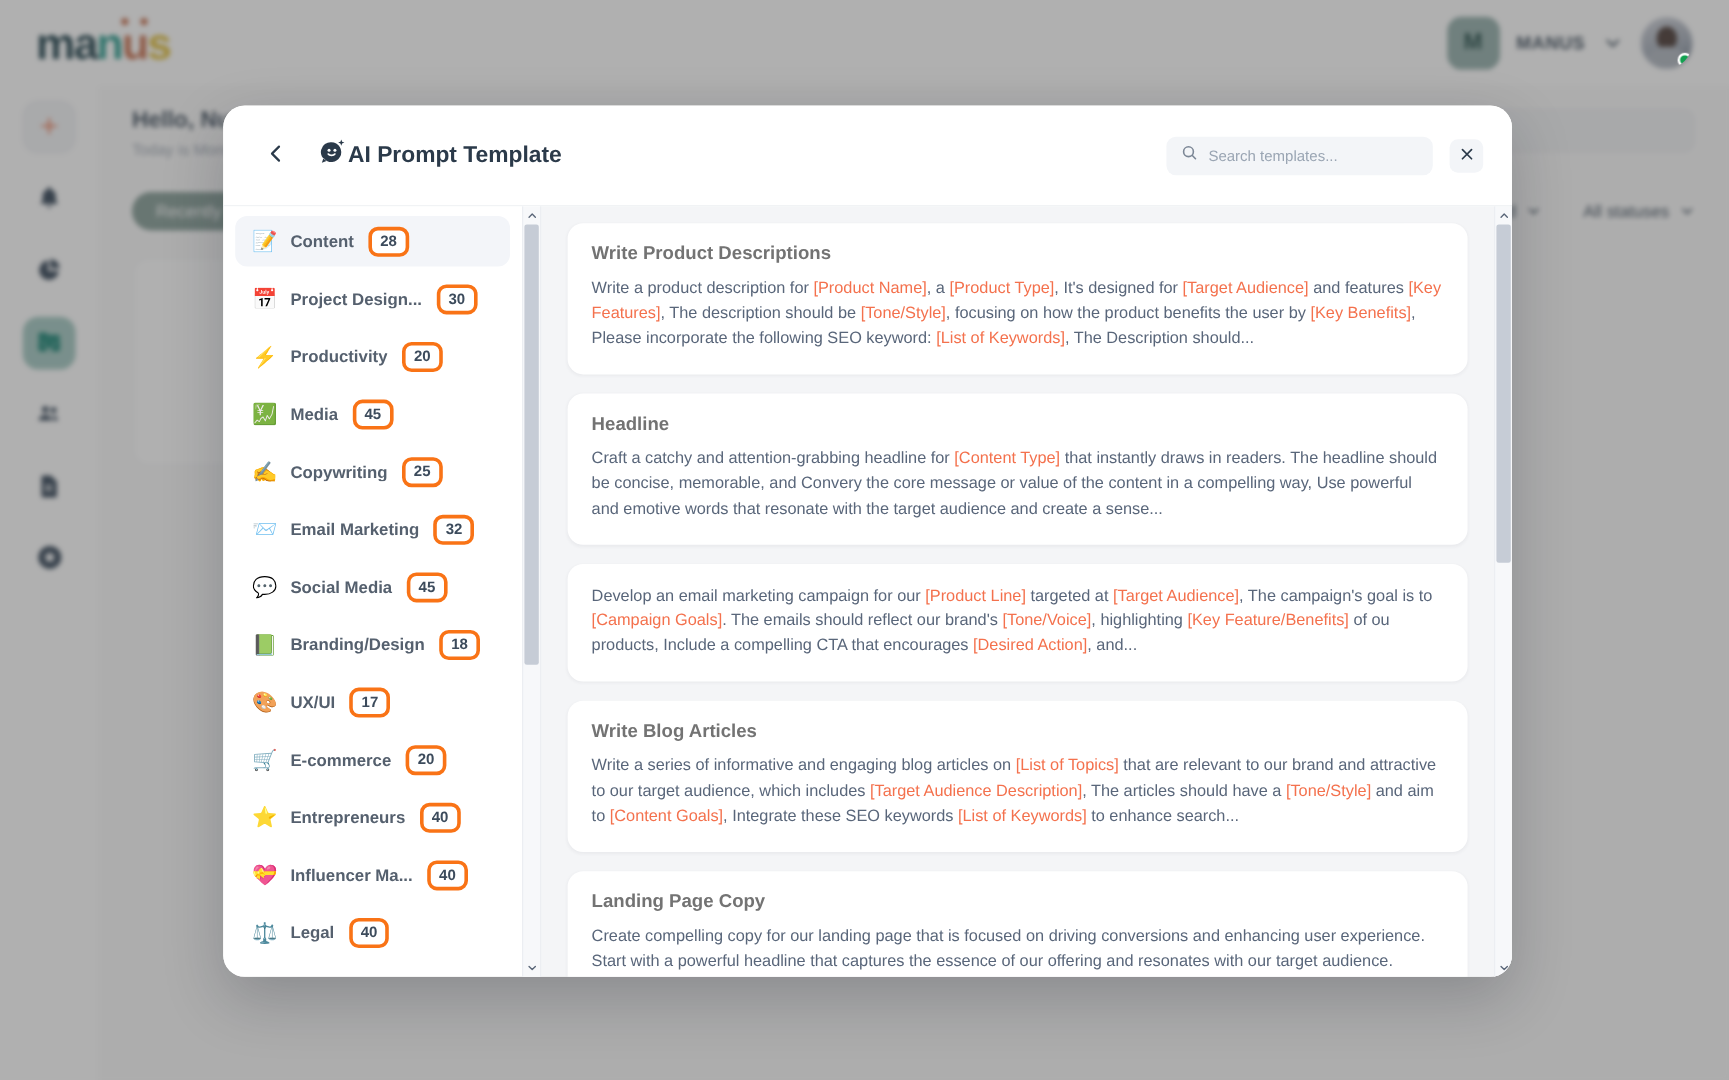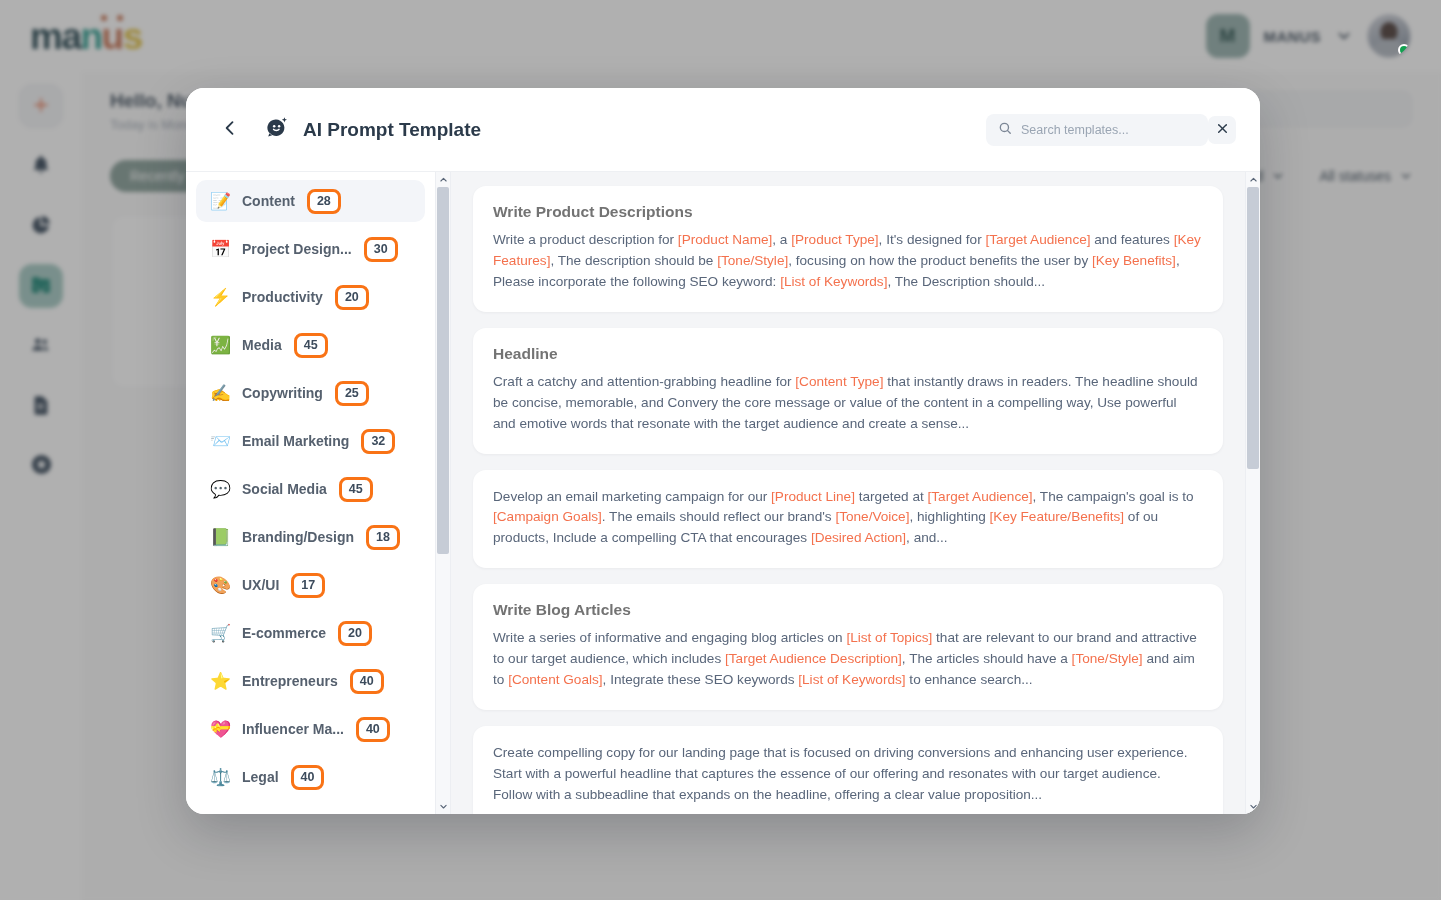--- a/index.html
+++ b/index.html
@@ -130,24 +130,24 @@
     height: 84px; flex: 0 0 84px;
     display: flex; align-items: center;
     padding: 0 24px 0 30px;
     border-bottom: 1px solid #eef0f3;
     background: #ffffff;
   }
   .back-btn {
     width: 28px; height: 28px; display: flex; align-items: center; justify-content: center;
     background: none; border: none;
   }
-  .modal-title-wrap { display: flex; align-items: center; gap: 13px; margin-left: 20px; }
+  .modal-title-wrap { display: flex; align-items: center; gap: 0; margin-left: 20px; }
   .modal-title { font-size: 19px; font-weight: 700; color: #2b3a4a; }
 
-  .header-tools { margin-left: auto; display: flex; align-items: center; }
+  .header-tools { margin-left: auto; display: flex; align-items: center; gap: 14px; }
   .search-box {
     width: 222px; height: 32px; background: #f3f5f8; border-radius: 8px;
     display: flex; align-items: center; gap: 9px; padding: 0 12px;
   }
   .search-box input {
     border: none; background: transparent; outline: none;
     font-family: "Liberation Sans", sans-serif;
     font-size: 12.5px; color: #6b7684; width: 100%;
   }
   .search-box input::placeholder { color: #9aa5b3; }
@@ -508,20 +508,21 @@
             <div class="prompt-body"><span>Craft a catchy and attention-grabbing headline for </span><span class="ph">[Content Type]</span><span> that instantly draws in readers. The headline should be concise, memorable, and Convery the core message or value of the content in a compelling way, Use powerful and emotive words that resonate with the target audience and create a sense...</span></div>
           </div>
           <div class="prompt-card">
             <div class="prompt-body"><span>Develop an email marketing campaign for our </span><span class="ph">[Product Line]</span><span> targeted at </span><span class="ph">[Target Audience]</span><span>, The campaign's goal is to </span><span class="ph">[Campaign Goals]</span><span>. The emails should reflect our brand's </span><span class="ph">[Tone/Voice]</span><span>, highlighting </span><span class="ph">[Key Feature/Benefits]</span><span> of ou products, Include a compelling CTA that encourages </span><span class="ph">[Desired Action]</span><span>, and...</span></div>
           </div>
           <div class="prompt-card">
             <div class="prompt-title">Write Blog Articles</div>
             <div class="prompt-body"><span>Write a series of informative and engaging blog articles on </span><span class="ph">[List of Topics]</span><span> that are relevant to our brand and attractive to our target audience, which includes </span><span class="ph">[Target Audience Description]</span><span>, The articles should have a </span><span class="ph">[Tone/Style]</span><span> and aim to </span><span class="ph">[Content Goals]</span><span>, Integrate these SEO keywords </span><span class="ph">[List of Keywords]</span><span> to enhance search...</span></div>
           </div>
           <div class="prompt-card">
+            <div class="prompt-title">Landing Page Copy</div>
             <div class="prompt-body"><span>Create compelling copy for our landing page that is focused on driving conversions and enhancing user experience. Start with a powerful headline that captures the essence of our offering and resonates with our target audience. Follow with a subbeadline that expands on the headline, offering a clear value proposition...</span></div>
           </div>
         </div>
       <div class="vscroll">
         <div class="arrow">
           <svg width="9" height="9" viewBox="0 0 24 24" fill="none" stroke="#5a6678" stroke-width="3" stroke-linecap="round" stroke-linejoin="round">
               <polyline points="5 16 12 9 19 16"></polyline>
             </svg>
         </div>
         <div class="track">

